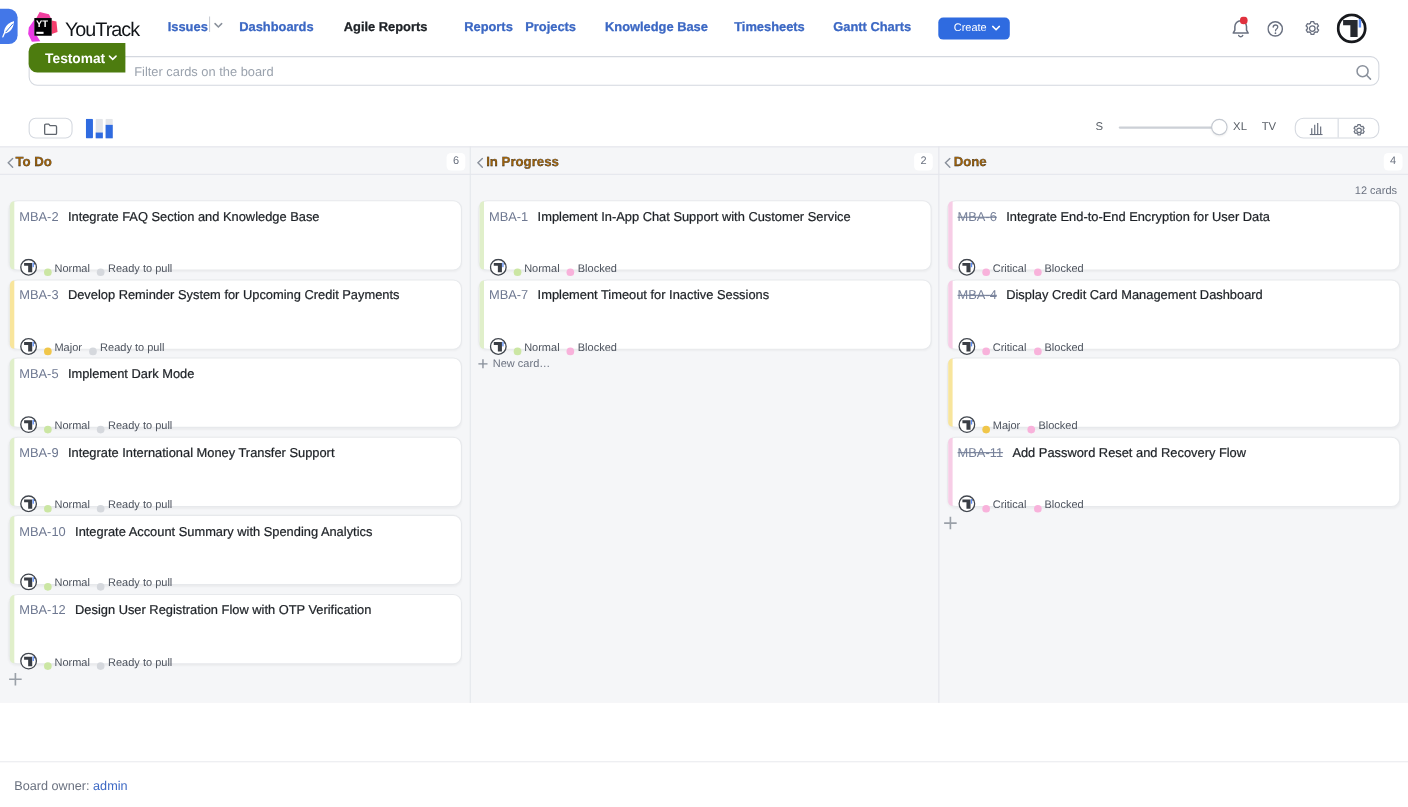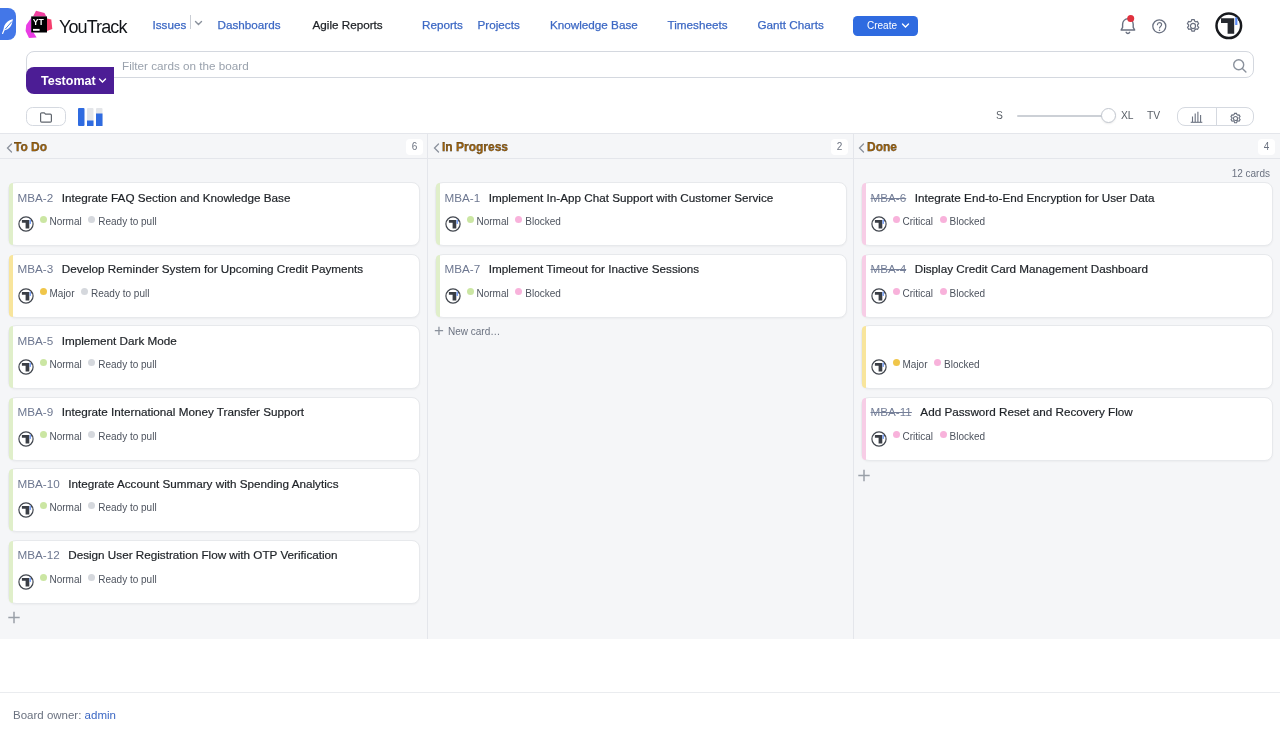--- a/index.html
+++ b/index.html
@@ -3,27 +3,27 @@
 <meta charset="utf-8">
 <style>
 *{margin:0;padding:0;box-sizing:border-box}
 html,body{width:1280px;height:734px;overflow:hidden;background:#fff;
   font-family:"Liberation Sans",sans-serif;}
 .abs{position:absolute}
 
 #topbar{position:absolute;left:0;top:0;width:1280px;height:41px;background:#fff}
 #drawer{position:absolute;left:0;top:8px;width:16px;height:32px;background:#4377e8;border-radius:0 8px 8px 0}
 #brand{position:absolute;left:59px;top:17px;font-size:18px;font-weight:400;color:#111418;letter-spacing:-0.9px;line-height:20px}
-.nav{position:absolute;top:18px;font-size:11.7px;font-weight:400;color:#3c68c4;white-space:nowrap;line-height:13px;-webkit-text-stroke:.25px currentColor}
+.nav{position:absolute;top:18px;font-size:11.7px;font-weight:700;color:#3c68c4;white-space:nowrap;line-height:13px;-webkit-text-stroke:.25px currentColor}
 .nav.black{color:#1d2126}
 #createbtn{position:absolute;left:853px;top:16px;width:65px;height:19.5px;background:#2f6be0;border-radius:4.5px;color:#fff}
 #createbtn span{position:absolute;left:14px;top:4px;font-size:10px;font-weight:500;line-height:12px}
 
 #filterfield{position:absolute;left:26px;top:51px;width:1228px;height:27px;background:#fff;border:1px solid #d4d8df;border-radius:8px}
-#projbtn{position:absolute;left:26px;top:67px;width:88px;height:27px;background:#4c1d95;border-radius:8px 0 0 8px;color:#fff}
+#projbtn{position:absolute;left:26px;top:39px;width:88px;height:27px;background:#4d7c0f;border-radius:8px 0 0 8px;color:#fff}
 #projbtn span{position:absolute;left:15px;top:7px;font-size:12.5px;font-weight:700;line-height:14px}
 #placeholder{position:absolute;left:122px;top:59px;font-size:11.7px;color:#9aa2ad;line-height:13px}
 
 #folderbtn{position:absolute;left:26px;top:107px;width:40px;height:19px;border:1px solid #d5d9e0;border-radius:6.5px;background:#fff}
 .toollbl{position:absolute;font-size:10.3px;color:#5a6068;line-height:12px}
 #sliderline{position:absolute;left:1017px;top:115px;width:89px;height:2px;background:#ccd0d6;border-radius:1px}
 #knob{position:absolute;left:1101px;top:108px;width:15px;height:15px;background:#fff;border:1px solid #c2c7cf;border-radius:50%;box-shadow:0 1px 2px rgba(0,0,0,.08)}
 #btngroup{position:absolute;left:1177px;top:107px;width:77px;height:19px;border:1px solid #d5d9e0;border-radius:8px;background:#fff}
 #btngroup .div{position:absolute;left:38px;top:0;width:1px;height:17px;background:#d5d9e0}
 
@@ -34,21 +34,21 @@
 .badge{position:absolute;top:139px;height:16px;width:17px;background:#fff;border-radius:4px;color:#6b7280;font-size:10px;text-align:center;line-height:16px}
 #cardcount{position:absolute;top:168px;right:10px;font-size:10px;color:#6b7280;line-height:12px}
 
 .card{position:absolute;width:412px;height:64px;background:#fff;border:1px solid #e7e9ec;border-radius:8px;box-shadow:0 1px 2px rgba(0,0,0,.04)}
 .stripe{position:absolute;left:0;top:0;bottom:0;width:4px;border-radius:8px 0 0 8px}
 .s-green{background:#e0efca}.s-yellow{background:#f8e59c}.s-pink{background:#f7cde6}
 .crow1{position:absolute;left:8.5px;top:6.5px;height:15px;display:flex;align-items:center;white-space:nowrap}
 .cid{font-size:11.7px;color:#6e7891}
 .cid.done{text-decoration:line-through;color:#768099}
 .ctitle{font-size:11.7px;font-weight:500;color:#1d2126;margin-left:8.5px;-webkit-text-stroke:.2px #1d2126}
-.crow2{position:absolute;left:8.5px;top:33px;height:17px;display:flex;align-items:flex-start}
+.crow2{position:absolute;left:8.5px;top:51px;height:17px;display:flex;align-items:flex-end}
 .dot{width:7px;height:7px;border-radius:50%;margin-right:3px;flex:none}
 .d-green{background:#cbe6a3}.d-yellow{background:#f0c64a}.d-crit{background:#f8b2db}.d-block{background:#f8b2db}.d-gray{background:#d5d8dd}
 .lbl{font-size:10px;color:#4d535e;margin-right:6.5px;white-space:nowrap;line-height:12px}
 #newcard{position:absolute;left:434px;top:325px;height:15px}
 #newcard span.pl{position:absolute;left:0;top:-3px;font-size:17px;color:#8a919c;line-height:17px}
 #newcard span.tx{position:absolute;left:14px;top:1px;font-size:10px;color:#6b7280;line-height:12px;white-space:nowrap}
 
 #footline{position:absolute;left:0;top:692px;width:1280px;height:1px;background:#eaecef}
 #footer{position:absolute;left:13px;top:708px;font-size:11.5px;color:#6b7280;line-height:14px}
 #footer a{color:#3c68c4;text-decoration:none}

